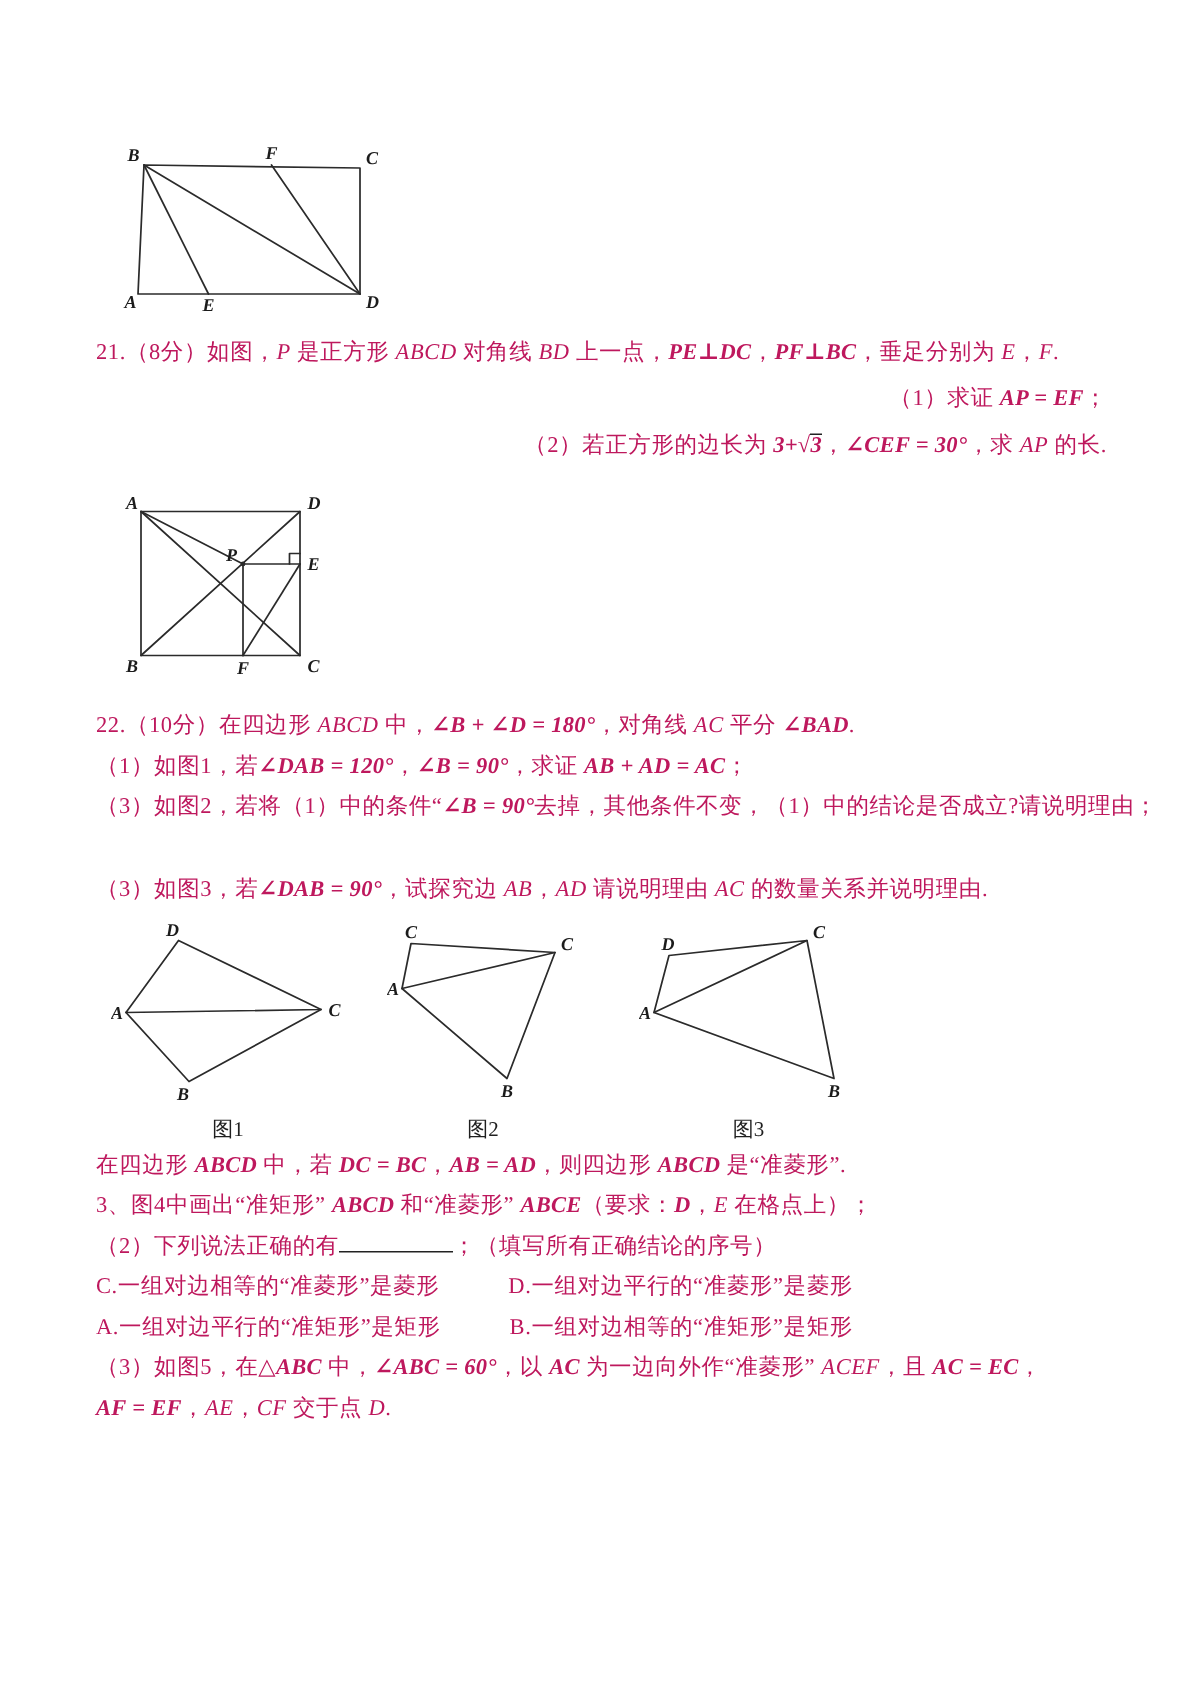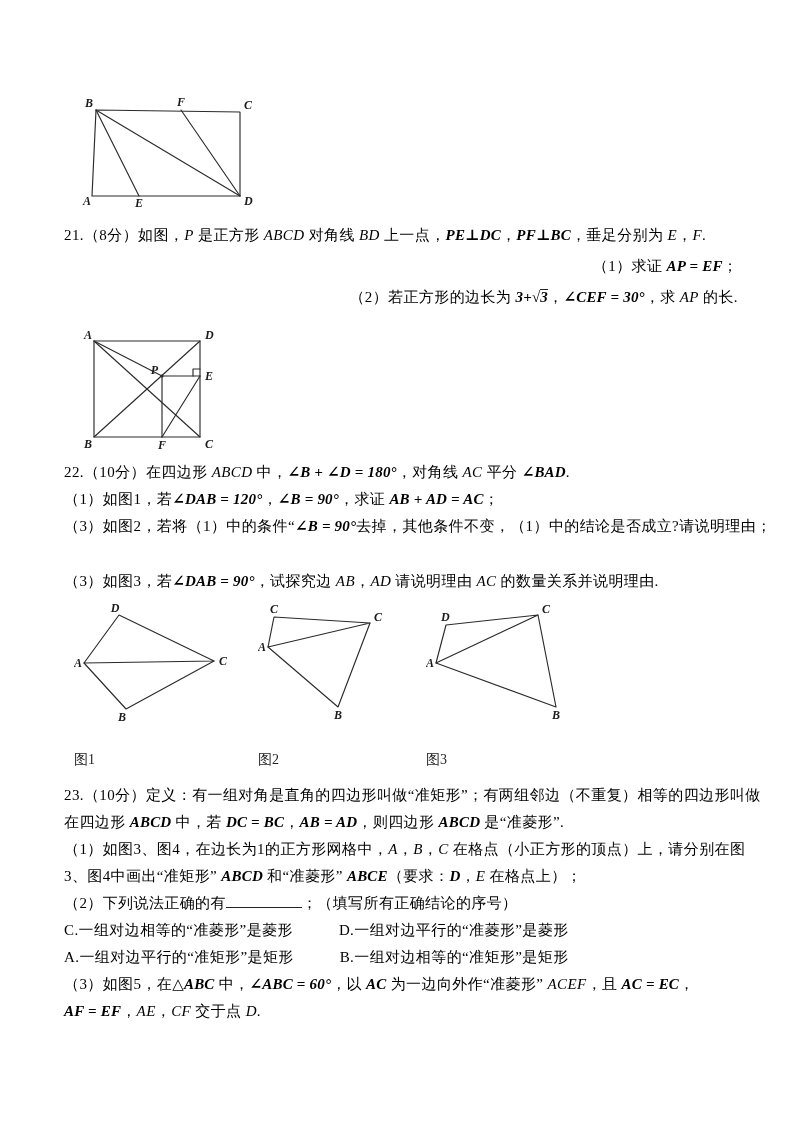--- a/index.html
+++ b/index.html
@@ -4,45 +4,45 @@
 <style>
   * { margin:0; padding:0; box-sizing:border-box; }
   html,body { width:794px; }
   body {
     height:1123px; background:#ffffff; color:#1f1f1f; position:relative; overflow:hidden;
     font-family:"Liberation Serif","DejaVu Serif",serif;
   }
   .page { padding:96px 56px 0 64px; }
   .line {
     font-size:15px; line-height:27px; letter-spacing:0.4px; white-space:nowrap;
-    color:#000000;
+    color:#be185d;
   }
   .math { font-weight:700; font-style:italic; font-family:"Liberation Serif","DejaVu Serif","DejaVu Sans",serif; letter-spacing:0.2px; }
   .mi   { font-style:italic; font-family:"Liberation Serif","DejaVu Serif","DejaVu Sans",serif; }
   .rad  { font-style:normal; font-weight:700; }
   .obar { border-top:1.3px solid #222; display:inline-block; line-height:1.05; font-style:italic; }
   .blank{ display:inline-block; width:76px; height:16px; border-bottom:1.3px solid #222; }
   .gap  { display:inline-block; width:46px; }
 
   .mt4  { margin-top:4px;text-align:right; }
-  .mt6  { margin-top:8px; }
+  .mt6  { margin-top:20px; }
   .mt14 { margin-top:14px; }
   .mt28 { margin-top:28px; }
 
   svg { display:block; }
   svg path { stroke:#2b2b2b; stroke-width:1.15; fill:none; stroke-linejoin:round; stroke-linecap:round; }
   svg text { font-family:"Liberation Serif","DejaVu Serif",serif; font-size:12px; font-style:italic; font-weight:700; fill:#1b1b1b; }
   .fig-top { margin:0 0 0 16px; }
   .fig-q21 { margin:18px 0 0 16px; }
 
   .figrow { display:flex; align-items:flex-start; margin-top:8px; }
   .figwrap1 { margin-left:10px; }
   .figwrap2 { margin-left:28px; }
   .figwrap3 { margin-left:40px; }
-  .caption { font-size:14px; line-height:21px; margin-top:26px; text-align:left; color:#1f1f1f; }
+  .caption { font-size:14px; line-height:21px; margin-top:8px; text-align:center; color:#1f1f1f; }
   .p23-first { margin-top:12px; }
 </style>
 </head>
 <body>
 
 <div class="page">
 
   <svg class="fig-top" width="176" height="112" viewBox="0 0 176 112">
     <path d="M16,14 L160,16 L160,100 L12,100 Z"></path>
     <path d="M16,14 L160,100"></path>
@@ -117,23 +117,21 @@
         <text x="15" y="18">D</text>
         <text x="116" y="10">C</text>
         <text x="0" y="64">A</text>
         <text x="126" y="116">B</text>
       </svg>
       <figcaption class="caption">图3</figcaption>
     </figure>
 
   </div>
 
-  <div class="line p23-first"><span>23.（10分）定义：有一组对角是直角的四边形叫做“准矩形”；有两组邻边（不重复）相等的四边形叫做</span></div>
   <div class="line"><span>在四边形 </span><span class="math">ABCD</span><span> 中，若 </span><span class="math">DC = BC</span><span>，</span><span class="math">AB = AD</span><span>，则四边形 </span><span class="math">ABCD</span><span> 是“准菱形”.</span></div>
-  <div class="line"><span>（1）如图3、图4，在边长为1的正方形网格中，</span><span class="mi">A</span><span>，</span><span class="mi">B</span><span>，</span><span class="mi">C</span><span> 在格点（小正方形的顶点）上，请分别在图</span></div>
   <div class="line"><span>3、图4中画出“准矩形” </span><span class="math">ABCD</span><span> 和“准菱形” </span><span class="math">ABCE</span><span>（要求：</span><span class="math">D</span><span>，</span><span class="mi">E</span><span> 在格点上）；</span></div>
   <div class="line"><span>（2）下列说法正确的有</span><span class="blank"></span><span>；（填写所有正确结论的序号）</span></div>
   <div class="line"><span>C.一组对边相等的“准菱形”是菱形</span><span class="gap"></span><span>D.一组对边平行的“准菱形”是菱形</span></div>
   <div class="line"><span>A.一组对边平行的“准矩形”是矩形</span><span class="gap"></span><span>B.一组对边相等的“准矩形”是矩形</span></div>
   <div class="line"><span>（3）如图5，在</span><span class="math">△ABC</span><span> 中，</span><span class="math">∠ABC = 60°</span><span>，以 </span><span class="math">AC</span><span> 为一边向外作“准菱形” </span><span class="mi">ACEF</span><span>，且 </span><span class="math">AC = EC</span><span>，</span></div>
   <div class="line"><span class="math">AF = EF</span><span>，</span><span class="mi">AE</span><span>，</span><span class="mi">CF</span><span> 交于点 </span><span class="mi">D</span><span>.</span></div>
 
 </div>
 
 </body></html>

